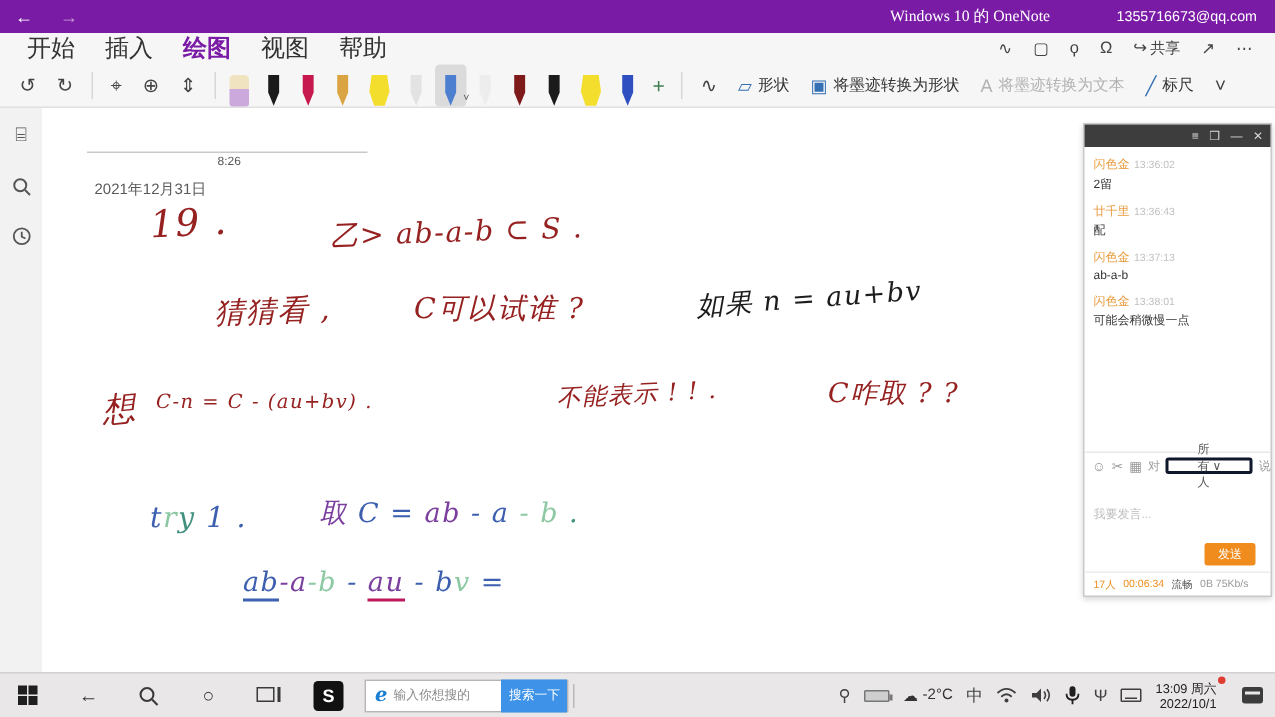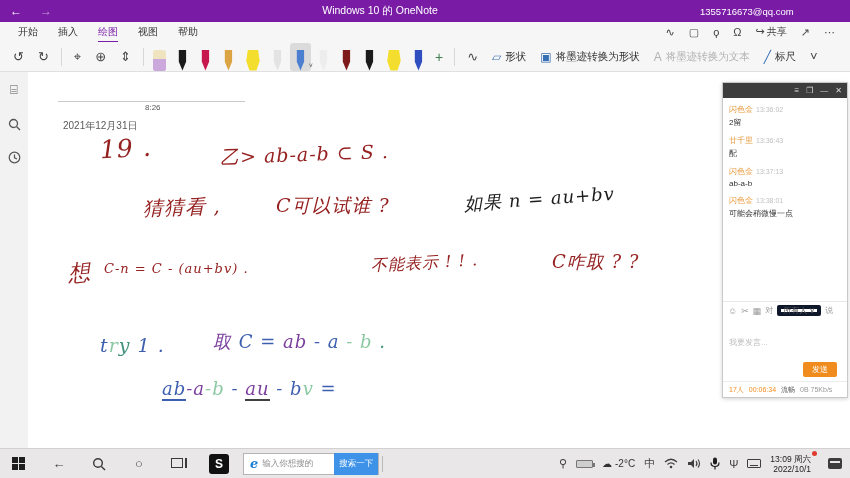--- a/index.html
+++ b/index.html
@@ -3,27 +3,27 @@
 <meta charset="utf-8">
 <style>
   * { margin:0; padding:0; box-sizing:border-box; }
   html,body { width:850px; height:478px; overflow:hidden; }
   body { font-family:"Liberation Sans", sans-serif; background:#fff; position:relative; font-size:11px; color:#222; }
 
   
   .titlebar { position:absolute; left:0; top:0; width:850px; height:22px; background:#7a1ba6; color:#fff; display:flex; align-items:center; }
   .titlebar .nav { width:60px; display:flex; gap:18px; padding-left:10px; font-size:12px; }
   .titlebar .fwd { opacity:.55; }
-  .titlebar .title { flex:1; text-align:center; font-size:10.5px; }
-  .titlebar .account { width:150px; text-align:left; font-size:9.5px; }
+  .titlebar .title { flex:1; text-align:right; font-size:10.5px;font-family:Liberation Serif, serif; }
+  .titlebar .account { width:150px; text-align:right; padding-right:12px; font-size:9.5px; }
 
   
   .menubar { position:absolute; left:0; top:22px; width:850px; height:20px; background:#f7f6f7; display:flex; align-items:center; padding:0 8px; }
-  .menu { padding:2px 10px; font-size:10px; color:#333; position:relative; }
-  .menu.active { color:#7a1ba6; font-weight:normal; }
+  .menu { padding:2px 10px; font-size:16px; color:#333; position:relative; }
+  .menu.active { color:#7a1ba6; font-weight:bold; }
   .menu.active::after { content:""; position:absolute; left:10px; right:10px; bottom:-2px; height:2px; background:#7a1ba6; }
   .menubar .spacer { flex:1; }
   .mb-ico { font-size:11px; color:#444; padding:0 7px; }
   .share-lbl { font-size:10px; color:#444; margin-left:2px; }
 
   
   .toolbar { position:absolute; left:0; top:42px; width:850px; height:30px; background:#f7f6f7; border-bottom:1px solid #e1e0e1; display:flex; align-items:center; padding:0 6px; }
   .tb-ico { font-size:13px; color:#444; padding:0 7px; }
   .tb-sep { width:1px; height:18px; background:#d8d7d8; margin:0 5px; }
   .pen-list { display:flex; align-items:flex-end; gap:2px; }
@@ -46,37 +46,37 @@
   
   .canvas { position:absolute; left:28px; top:72px; width:822px; height:376px; background:#fff; overflow:hidden; }
   .page-rule { position:absolute; left:30px; top:29px; width:187px; height:1px; background:#c9c9c9; }
   .page-date { position:absolute; left:35px; top:47px; font-size:10px; color:#595959; }
   .page-time { position:absolute; left:117px; top:31px; font-size:8px; color:#595959; }
 
   .ink { position:absolute; font-family:"DejaVu Serif", serif; font-style:italic; white-space:nowrap; letter-spacing:1px; }
   .ink-red { color:#962121; }
   .ink-black { color:#1c1c1c; }
   .c-blue { color:#3d5fb0; } .c-purple { color:#7b3f9e; } .c-green { color:#8cc9a3; } .c-teal { color:#42917e; }
-  .u-blue { border-bottom:2px solid #3d5fb0; } .u-green { border-bottom:2px solid #404040; }
+  .u-blue { border-bottom:2px solid #3d5fb0; } .u-green { border-bottom:2px solid #be185d; }
 
   
   .chat { position:absolute; left:722px; top:82px; width:126px; height:316px; background:#fff; border:1px solid #c9c9c9; box-shadow:0 1px 4px rgba(0,0,0,.18); display:flex; flex-direction:column; font-size:8px; }
   .chat-titlebar { height:15px; background:#3d3d3d; display:flex; align-items:center; justify-content:flex-end; gap:7px; padding:0 5px; color:#d8d8d8; font-size:8px; }
   .chat-tabs { height:17px; display:flex; background:#f4f4f4; border-bottom:1px solid #e3e3e3; }
   .chat-tab { flex:1; display:flex; align-items:center; justify-content:center; color:#8a8a8a; font-size:8px; }
   .chat-tab.active { background:#fff; color:#333; font-weight:bold; }
   .chat-msgs { flex:1; padding:6px 6px 0 6px; overflow:hidden; }
   .msg { margin-bottom:7px; }
   .msg .head { color:#e89a3c; }
   .msg .time { color:#c0c0c0; font-size:7px; margin-left:3px; }
   .msg .txt { color:#333; margin-top:2px; }
   .chat-compose { border-top:1px solid #e8e8e8; padding:3px 5px 0 5px; }
   .comp-row { display:flex; align-items:center; gap:4px; color:#9a9a9a; }
   .comp-row .ci { font-size:9px; }
-  .aud-select { border:4px solid #0f172a; border-radius:2px; padding:0 2px; display:flex; align-items:center; gap:2px; color:#555; height:11px; background:#fff; }
+  .aud-select { border:2px solid #0f172a; border-radius:2px; padding:0 19px; display:flex; align-items:center; gap:2px; color:#555; height:11px; background:#fff; }
   .comp-ph { color:#bdbdbd; margin:21px 0 0 1px; }
   .send-row { display:flex; justify-content:flex-end; padding:14px 5px 4px 0; }
   .send-btn { background:#f08c1e; color:#fff; border-radius:2px; padding:2px 9px; font-size:8px; }
   .chat-status { height:16px; border-top:1px solid #ececec; display:flex; align-items:center; gap:5px; padding:0 6px; font-size:7px; color:#999; }
   .o { color:#f08c1e; } .dk { color:#555; }
 
   
   .taskbar { position:absolute; left:0; top:448px; width:850px; height:30px; background:#e9e7e8; border-top:1px solid #d2d0d1; display:flex; align-items:center; }
   .tk-ico { color:#3a3a3a; font-size:13px; width:40px; text-align:center; }
   .win-logo { display:grid; grid-template-columns:6px 6px; grid-template-rows:6px 6px; gap:1px; margin:0 14px 0 12px; }

